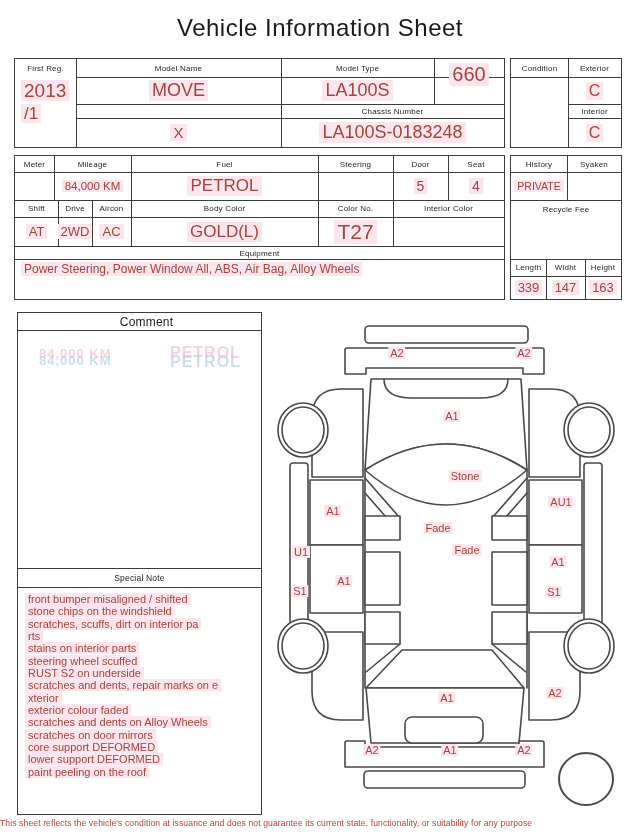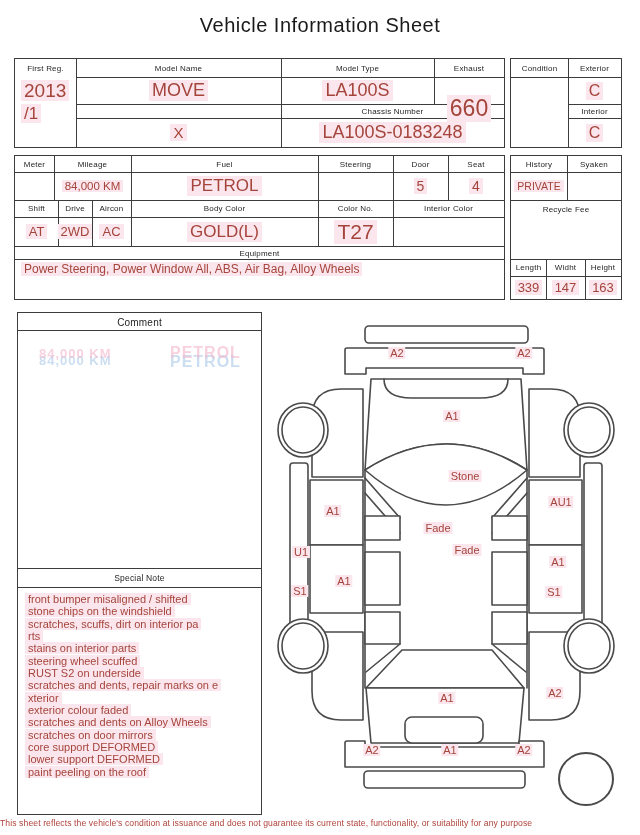--- a/index.html
+++ b/index.html
@@ -7,21 +7,21 @@
   .abs{position:absolute}
   .box{position:absolute;border:1px solid #3c3c3c;background:#fff;box-sizing:border-box}
   .hline{position:absolute;background:#3c3c3c;height:1px}
   .vline{position:absolute;background:#3c3c3c;width:1px}
   .hdr{position:absolute;display:flex;align-items:center;justify-content:center;
        font-size:8px;color:#1f1f1f;letter-spacing:.2px;white-space:nowrap}
   .val{position:absolute;display:flex;align-items:center;justify-content:center;
        color:#a5443a;white-space:nowrap}
   .val.left{justify-content:flex-start}
   .hl{background:#fbe6ee;padding:0 3px;white-space:nowrap}
-  .title{position:absolute;left:0;right:0;top:14px;text-align:center;font-size:20px;
+  .title{position:absolute;left:0;right:0;top:14px;text-align:center;font-size:24px;
          color:#1a1a1a;letter-spacing:.5px}
   .sn{position:absolute;left:7px;font-size:11px;color:#a5443a;line-height:12px;white-space:nowrap}
   .dlabel{position:absolute;transform:translate(-50%,-50%);font-size:11px;color:#a5443a;
           background:#fbe6ee;padding:0 2px;white-space:nowrap}
   .ghost{position:absolute;font-weight:bold;letter-spacing:1px;white-space:nowrap}
   .footer{position:absolute;left:0;right:0;top:818px;font-size:8.6px;
           color:#b0423a;letter-spacing:.1px}
   svg{position:absolute;overflow:visible}
   .fr-line{font-size:19px;line-height:24px}
   .fr-line2{font-size:17px;line-height:22px}
@@ -48,21 +48,21 @@
   <div class="abs" style="left:6px;top:20px;width:55px;color:#a5443a">
     <div class="fr-line"><span class="hl">2013</span></div>
     <div class="fr-line2"><span class="hl">/1</span></div>
   </div>
   <div class="val" style="left:61px;top:18px;width:205px;height:27px;font-size:18px">
       <span class="hl">MOVE</span>
     </div>
   <div class="val" style="left:266px;top:18px;width:153px;height:27px;font-size:18px">
       <span class="hl">LA100S</span>
     </div>
-  <div class="val" style="left:419px;top:36px;width:70px;height:27px;font-size:23px">
+  <div class="val" style="left:419px;top:2px;width:70px;height:27px;font-size:20px">
       <span class="hl">660</span>
     </div>
   <div class="val" style="left:61px;top:59px;width:205px;height:29px;font-size:15px">
       <span class="hl">X</span>
     </div>
   <div class="val" style="left:266px;top:59px;width:223px;height:29px;font-size:18px">
       <span class="hl">LA100S-0183248</span>
     </div>
 </div>
 
@@ -177,21 +177,21 @@
     </div>
   <div class="val" style="left:74px;top:120px;width:36px;height:23px;font-size:13px">
       <span class="hl">163</span>
     </div>
 </div>
 
 <div class="box" style="left:17px;top:312px;width:245px;height:503px">
   <div class="hline" style="left:0;top:17px;width:243px"></div>
   <div class="hline" style="left:0;top:255px;width:243px"></div>
   <div class="hline" style="left:0;top:274px;width:243px"></div>
-  <div class="hdr" style="left:0;top:2px;width:243px;height:14px;font-size:10px">Comment</div>
+  <div class="hdr" style="left:7px;top:2px;width:243px;height:14px;font-size:12px">Comment</div>
   <div class="hdr" style="left:0;top:258px;width:243px;height:14px;font-size:8.5px">Special Note</div>
 
   <div class="ghost" style="left:21px;top:40px;font-size:13px;color:#a9c9e8;opacity:.6">84,000 KM</div>
   <div class="ghost" style="left:21px;top:33px;font-size:13px;color:#f3b9ce;opacity:.65">84,000 KM</div>
   <div class="ghost" style="left:152px;top:40px;font-size:16px;color:#a9c9e8;opacity:.6">PETROL</div>
   <div class="ghost" style="left:152px;top:31px;font-size:16px;color:#f3b9ce;opacity:.65">PETROL</div>
 
   <div class="sn" style="top:280px"><span class="hl">front bumper misaligned / shifted</span></div>
   <div class="sn" style="top:292px"><span class="hl">stone chips on the windshield</span></div>
   <div class="sn" style="top:305px"><span class="hl">scratches, scuffs, dirt on interior pa</span></div>

